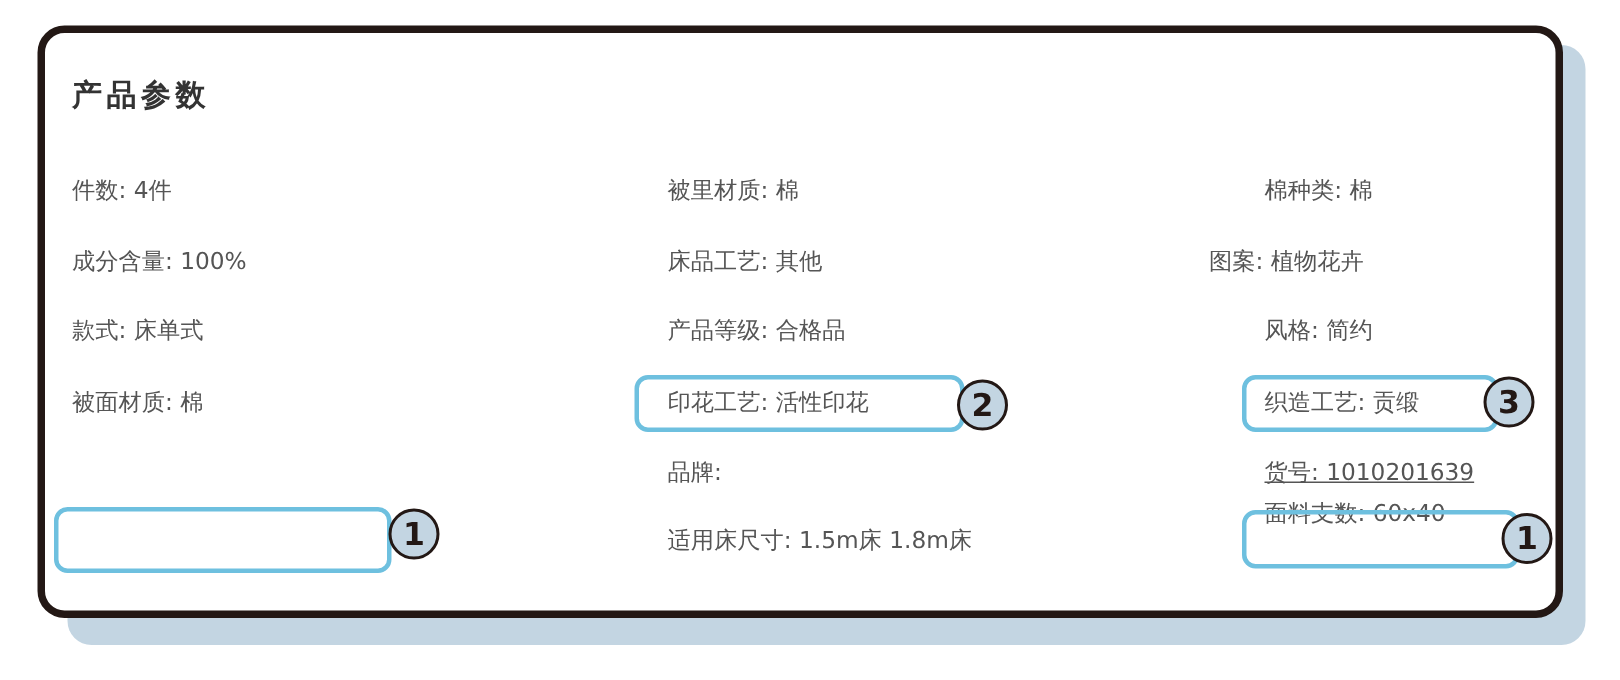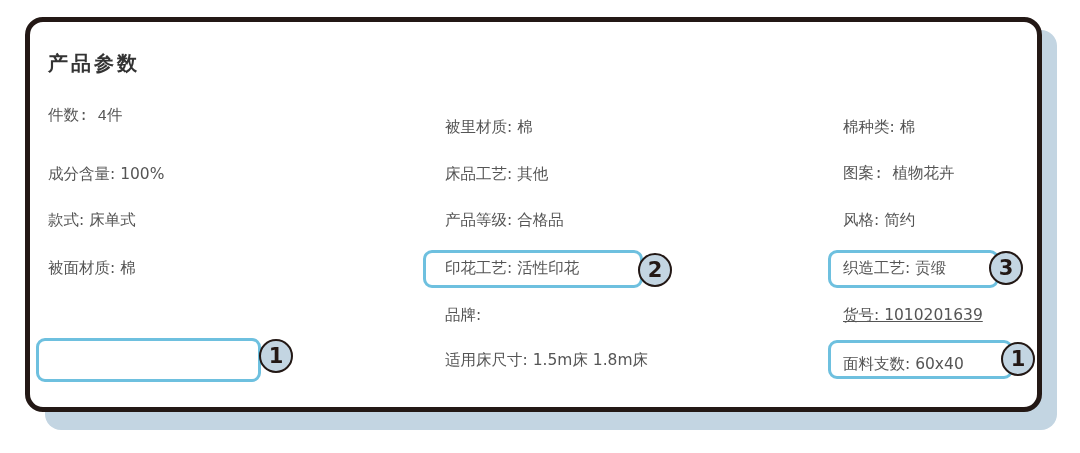--- a/index.html
+++ b/index.html
@@ -62,38 +62,38 @@
 </style>
 </head>
 <body>
 
 <div class="stage">
   <div class="card-shadow"></div>
   <div class="card"></div>
 
   <h2 class="title">产品参数</h2>
 
-  <div class="param" style="left:48px; top:106px;font-family:Liberation Mono, monospace;">件数: 4件</div>
+  <div class="param" style="left:48px; top:117px;">件数: 4件</div>
   <div class="param" style="left:48px; top:164px;text-align:center;">成分含量: 100%</div>
   <div class="param" style="left:48px; top:210px;">款式: 床单式</div>
   <div class="param" style="left:48px; top:258px;">被面材质: 棉</div>
 
   <div class="param" style="left:445px; top:117px;">被里材质: 棉</div>
   <div class="param" style="left:445px; top:164px;">床品工艺: 其他</div>
   <div class="param" style="left:445px; top:258px;">印花工艺: 活性印花</div>
   <div class="param" style="left:445px; top:210px;">产品等级: 合格品</div>
   <div class="param" style="left:445px; top:305px;">品牌:</div>
   <div class="param" style="left:445px; top:350px;">适用床尺寸: 1.5m床 1.8m床</div>
 
   <div class="param" style="left:843px; top:117px;">棉种类: 棉</div>
-  <div class="param" style="left:843px; top:164px;font-family:Liberation Mono, monospace;">图案: 植物花卉</div>
+  <div class="param" style="left:806px; top:164px;">图案: 植物花卉</div>
   <div class="param" style="left:843px; top:210px;">风格: 简约</div>
   <div class="param" style="left:843px; top:258px;">织造工艺: 贡缎</div>
   <div class="param" style="left:843px; top:305px;text-decoration:underline;">货号: 1010201639</div>
-  <div class="param" style="left:843px; top:354px;">面料支数: 60x40</div>
+  <div class="param" style="left:843px; top:332px;">面料支数: 60x40</div>
 
   <div class="hl-box" style="left:36px; top:338px; width:225px; height:44px;"></div>
   <div class="hl-box" style="left:423px; top:250px; width:220px; height:38px;"></div>
   <div class="hl-box" style="left:828px; top:250px; width:171px; height:38px;"></div>
   <div class="hl-box" style="left:828px; top:340px; width:185px; height:39px;"></div>
 
   <div class="badge" style="left:259px; top:339px;">1</div>
   <div class="badge" style="left:638px; top:253px;">2</div>
   <div class="badge" style="left:989px; top:251px;">3</div>
   <div class="badge" style="left:1001px; top:342px;">1</div>

